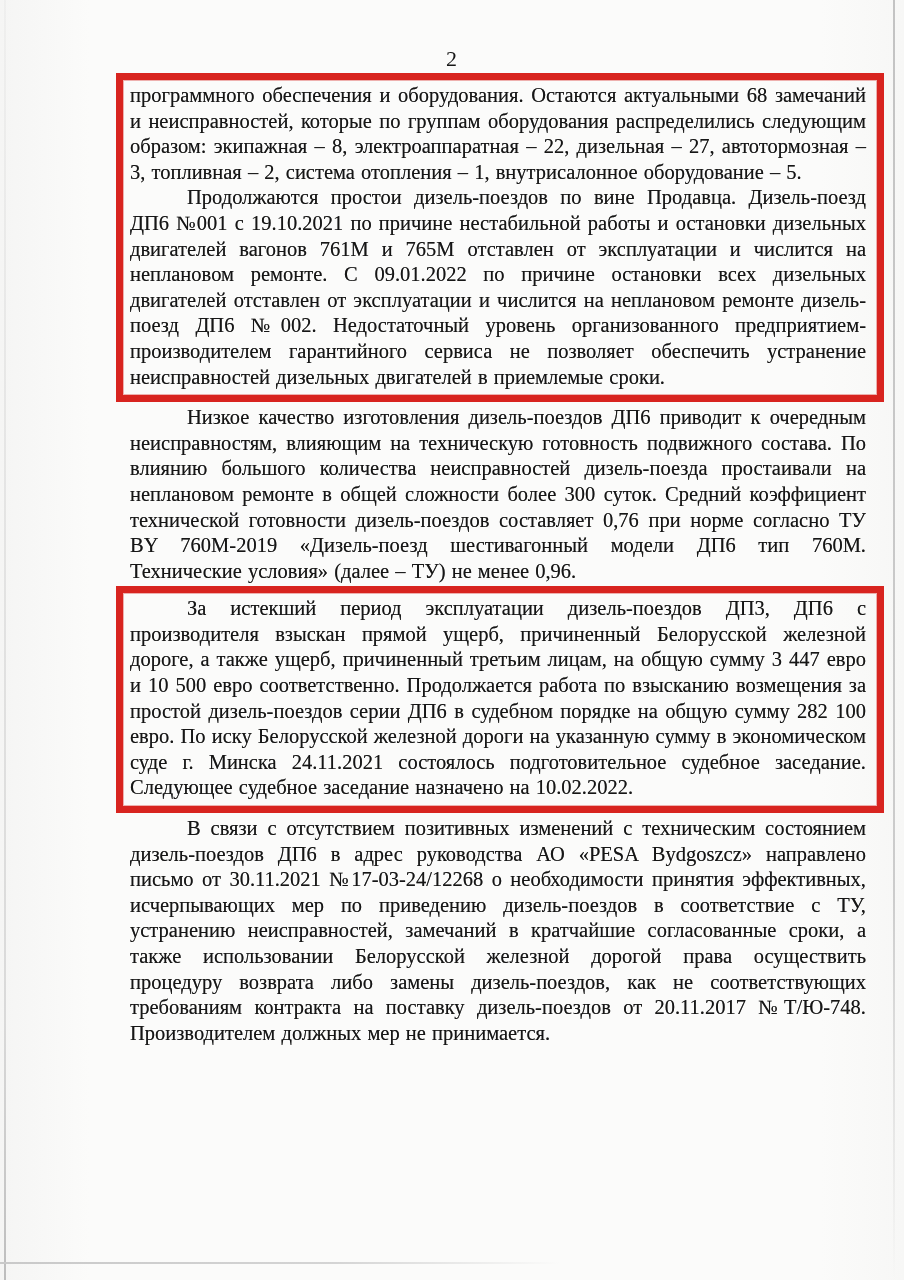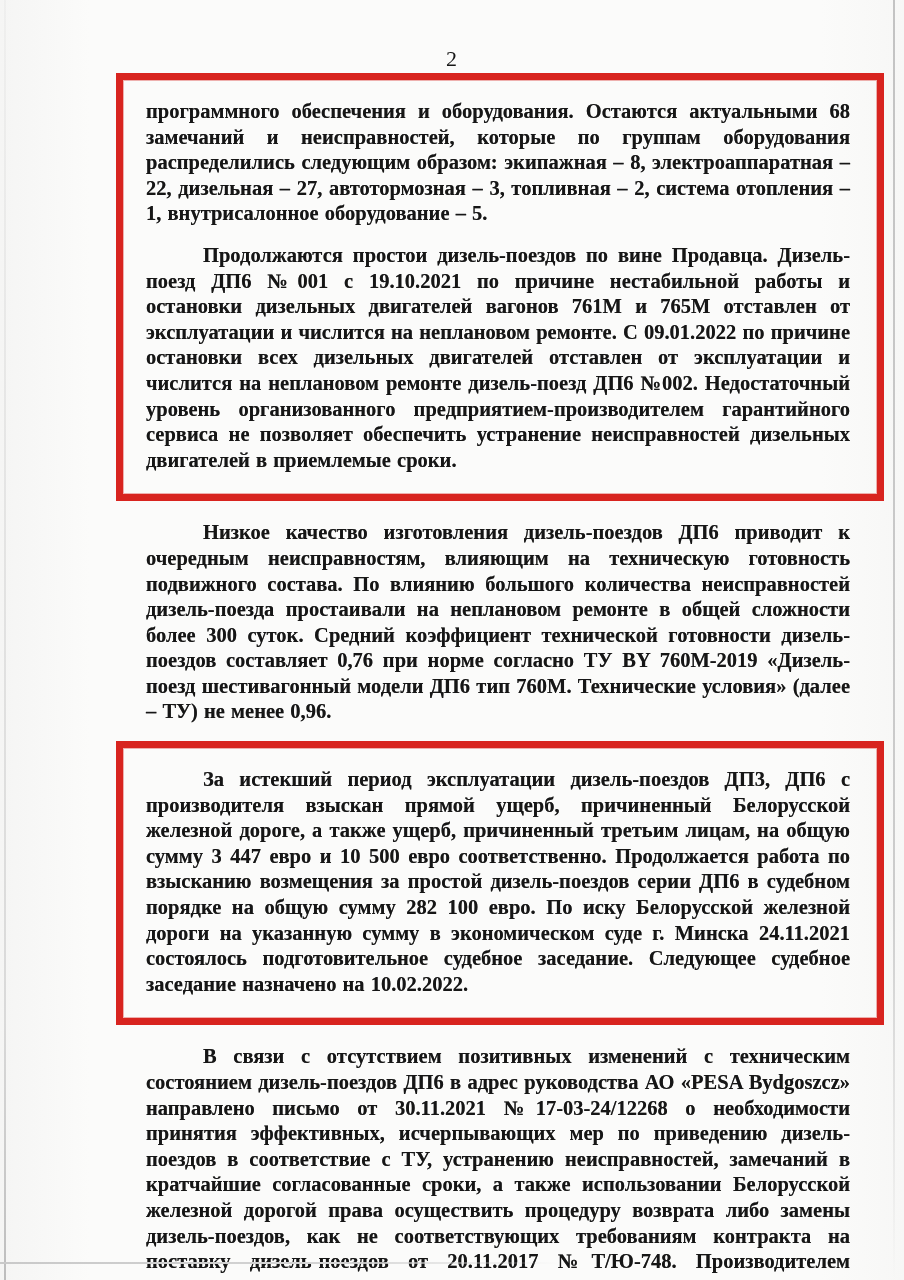--- a/index.html
+++ b/index.html
@@ -21,28 +21,27 @@
     margin-top: 46px;
     text-align: center;
     font-size: 22px;
     line-height: 26px;
     letter-spacing: 1px;
   }
   .content {
     margin: 0 38px 0 130px;
   }
   .para {
-    margin: 16px;
+    margin: 0;
     font-size: 20.5px;
     line-height: 25.6px;
     text-align: justify;
     text-indent: 57px;
     text-shadow: 0 0 0.5px rgba(0,0,0,0.55);
     word-spacing: 1px;
-    font-weight: bold;
   }
   .para.no-indent { text-indent: 0; }
   .red-box {
     border: 7px solid #d8241f;
     box-shadow: inset 0 0 0 1px rgba(216,36,31,0.35);
     padding: 3px 11px 5px 7px;
     margin-left: -14px;
     margin-right: -18px;
     background: transparent;
   }

